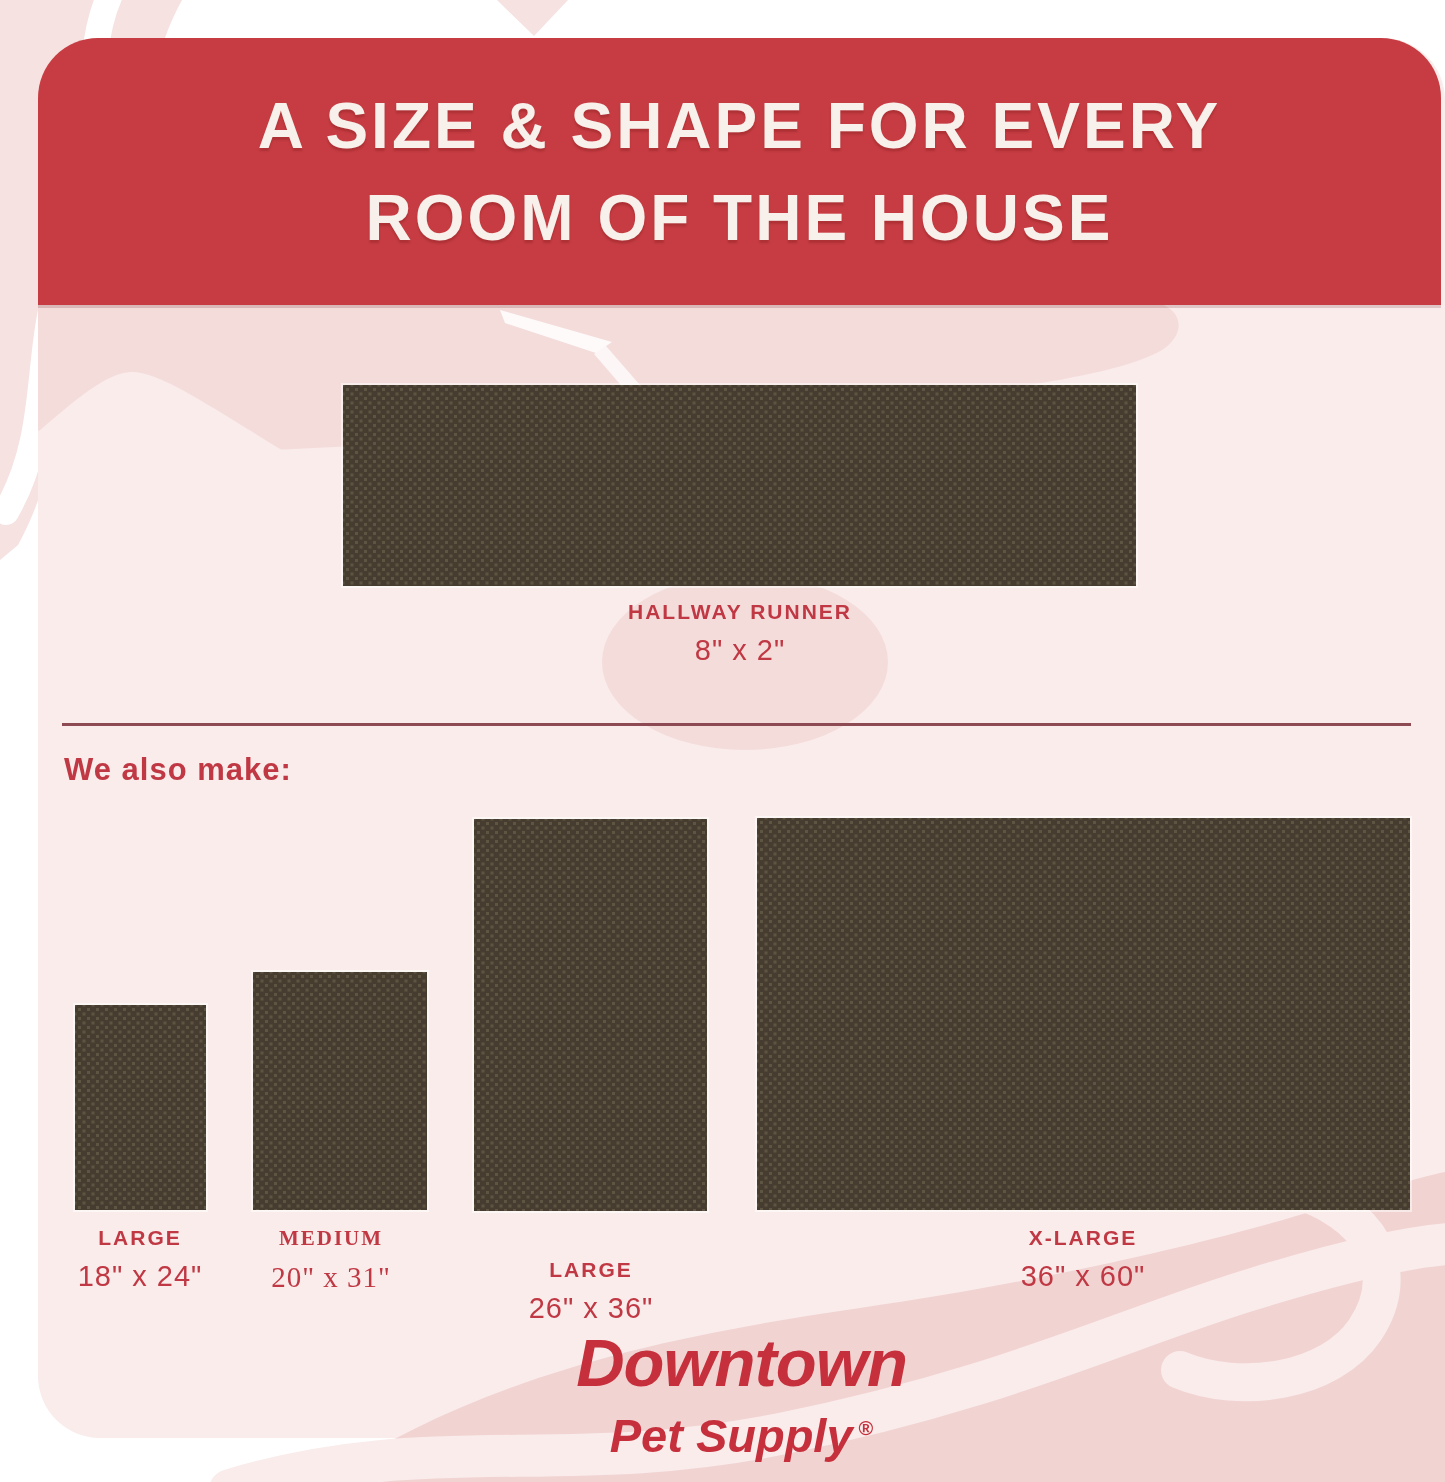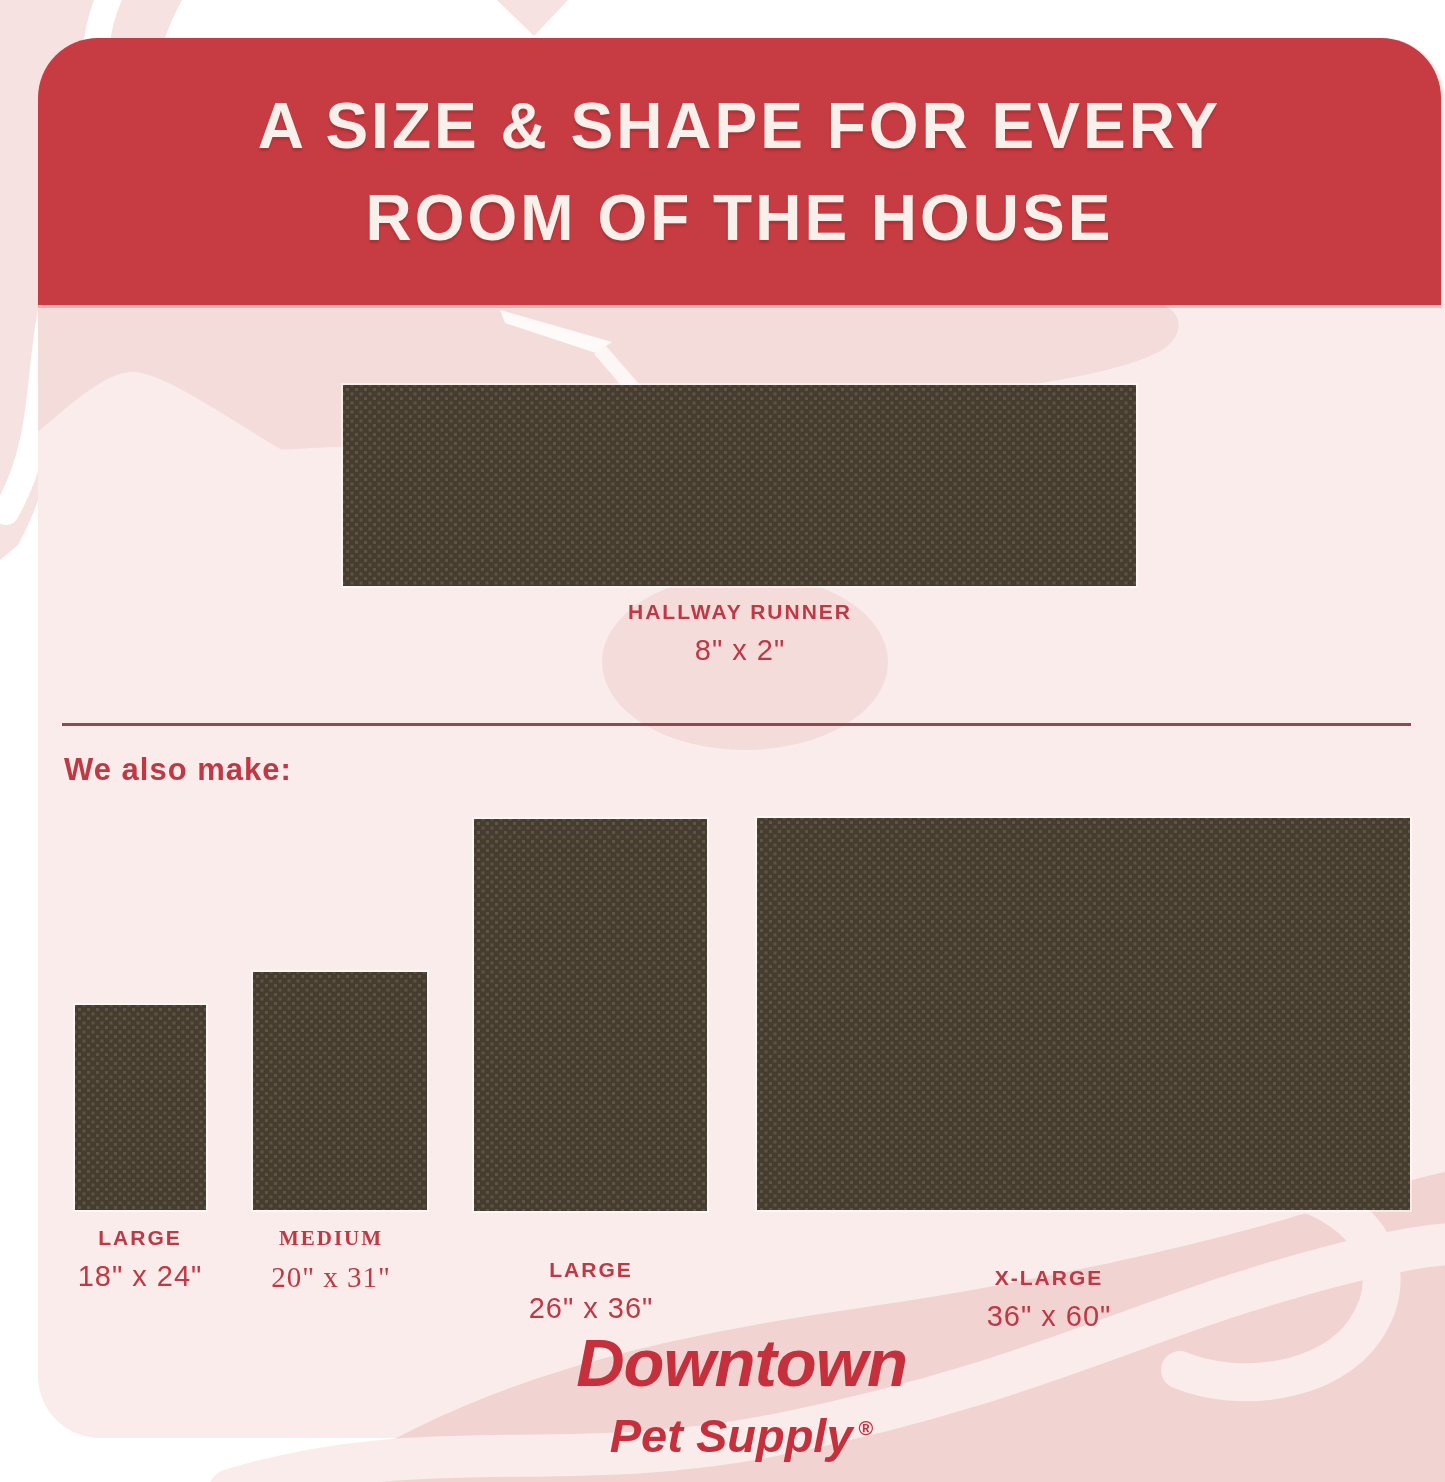--- a/index.html
+++ b/index.html
@@ -54,21 +54,21 @@
   .mat-xlarge{left:757px;top:818px; width:653px;height:392px;}
 
   
   .label-block{position:absolute;z-index:6;text-align:center;color:#C03843;}
   .label-name{font-size:21px;font-weight:700;letter-spacing:2px;}
   .label-dims{font-size:29px;font-weight:400;letter-spacing:1px;margin-top:10px;}
   .runner-label{left:440px;top:600px;width:600px;}
   .small-label {left:15px; top:1226px;width:250px;}
   .medium-label{left:206px;top:1226px;width:250px;font-family:Liberation Serif, serif;}
   .large-label {left:466px;top:1226px;width:250px;margin-top:32px;}
-  .xlarge-label{left:924px;top:1226px;width:250px;margin-top:40px;}
+  .xlarge-label{left:958px;top:1226px;width:250px;}
 
   
   .divider{position:absolute;left:62px;top:723px;width:1349px;height:3px;background:#8E4A52;z-index:6;}
   .note{position:absolute;left:64px;top:752px;z-index:6;color:#C03843;font-size:31px;font-weight:700;letter-spacing:1px;}
 
   
   .brand{position:absolute;left:38px;top:1288px;width:1407px;text-align:center;z-index:6;color:#C5303C;}
   .brand-name{font-size:67px;font-weight:700;font-style:italic;letter-spacing:-1px;line-height:66px;margin-top:42px;}
   .brand-sub{font-size:47px;font-weight:700;font-style:italic;line-height:52px;margin-top:6px;}
   .brand-reg{font-size:20px;vertical-align:super;font-style:normal;margin-left:6px;}

